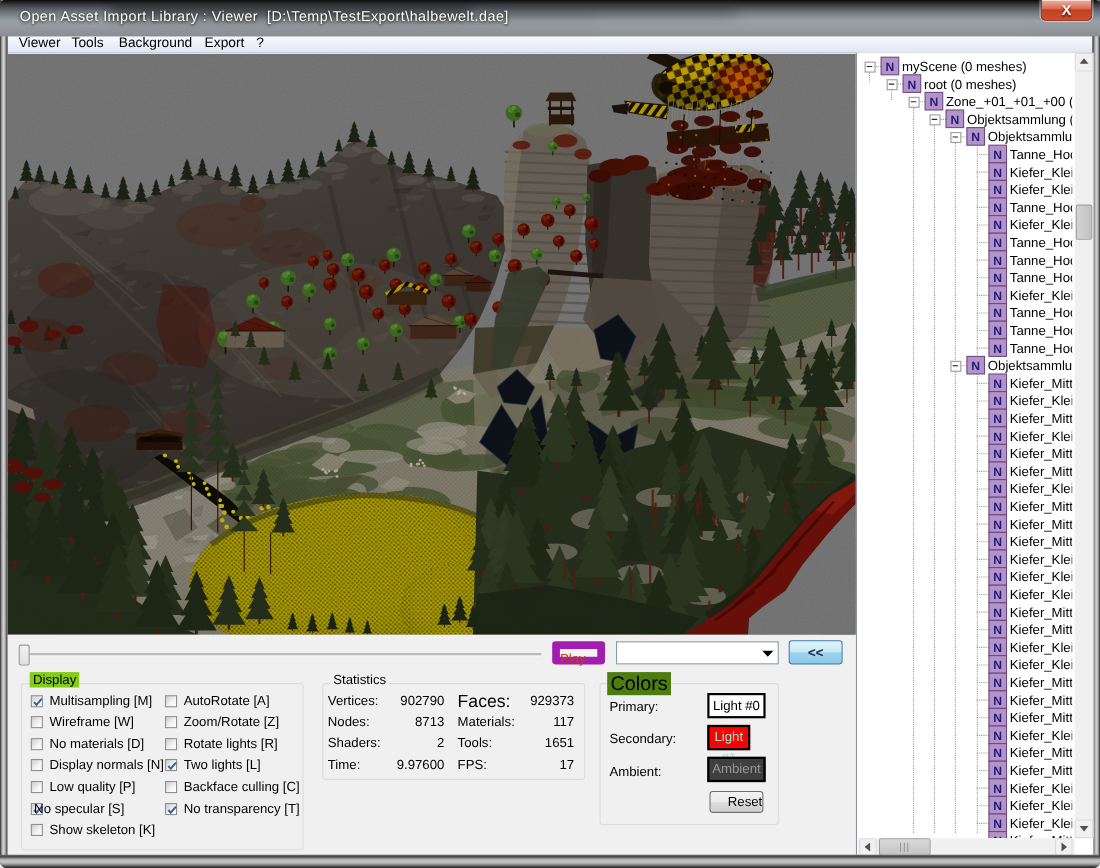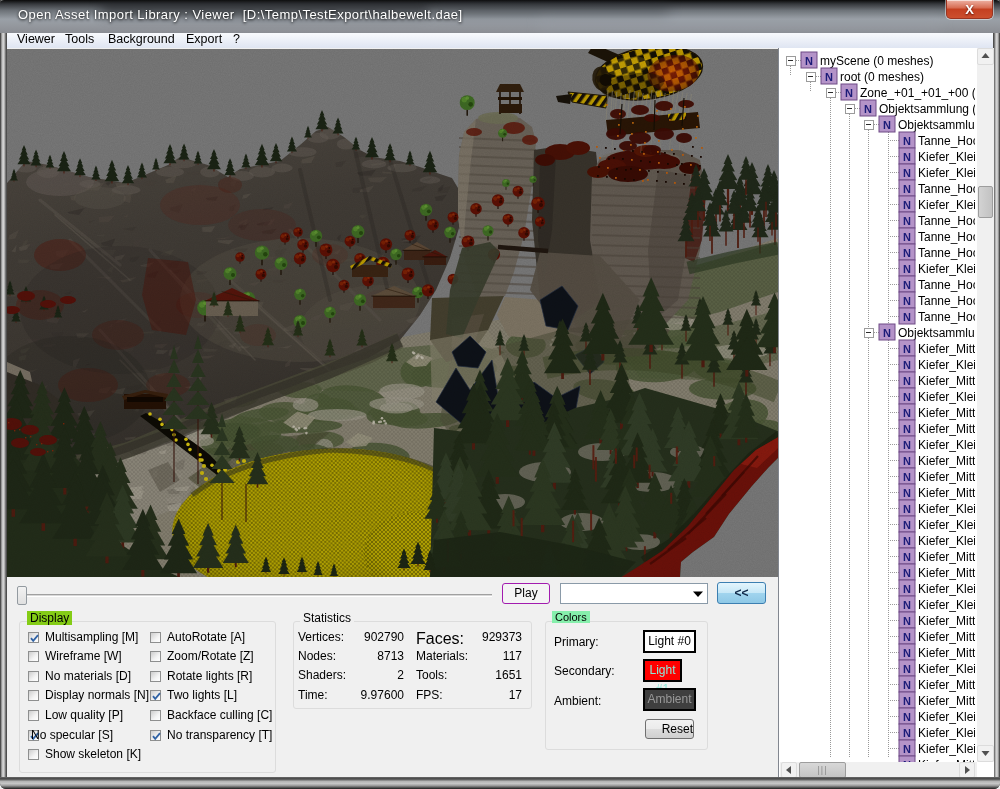--- a/index.html
+++ b/index.html
@@ -1576,21 +1576,21 @@
    <svg width="14" height="14">
         <polygon points="10,7 5,3 5,11" fill="#505050"></polygon>
       </svg></div>
 </div>
 
 <div class="abs" style="left:7px;top:577px;width:771px;height:202px;background:#f0f0f0;"></div>
 
 <div class="abs" style="left:27px;top:594px;width:465px;height:3px;border-top:1px solid #a0a0a0;border-bottom:1px solid #fff;background:#d8d8d8"></div>
 <div class="abs" style="left:17px;top:586px;width:10px;height:19px;background:linear-gradient(#f2f2f2,#e0e0e0);border:1px solid #939aa0;border-radius:2px"></div>
 
-<div class="abs" style="left:502px;top:583px;width:48px;height:21px;background:#f4f4f4;border:1px solid #a21caf;border-radius:3px;color:#000000;font-size:12px;text-align:center;line-height:19px">Play</div>
+<div class="abs" style="left:502px;top:583px;width:48px;height:21px;background:#f4f4f4;border:7px solid #a21caf;border-radius:3px;color:#c2410c;font-size:12px;line-height:19px">Play</div>
 
 <div class="abs" style="left:560px;top:583px;width:148px;height:21px;background:#fff;border:1px solid #8a9aa8;">
   <svg width="146" height="19" style="position:absolute;right:0;top:0">
       <polygon points="132,7.5 142,7.5 137,13" fill="#000"></polygon>
     </svg>
 </div>
 
 <div class="abs" style="left:717px;top:582px;width:49px;height:22px;background:linear-gradient(#e4f5fd 0%,#c7e8f7 48%,#a0d4ee 52%,#8ec8e6 100%);border:1px solid #3c7fb1;border-radius:3px;color:#10294a;font-size:12px;font-weight:bold;text-align:center;line-height:20px">&lt;&lt;</div>
 
 <div class="abs" style="left:19px;top:621px;width:257px;height:152px;border:1px solid #dcdcdc;border-radius:3px"></div>
@@ -1651,21 +1651,21 @@
 <div style="position:absolute;left:298px;top:668px;font-size:12px">Shaders:</div>
 <div style="position:absolute;left:330px;top:668px;width:74px;text-align:right;font-size:12px">2</div>
 <div style="position:absolute;left:416px;top:668px;font-size:12px">Tools:</div>
 <div style="position:absolute;left:448px;top:668px;width:74px;text-align:right;font-size:12px">1651</div>
 <div style="position:absolute;left:298px;top:688px;font-size:12px">Time:</div>
 <div style="position:absolute;left:330px;top:688px;width:74px;text-align:right;font-size:12px">9.97600</div>
 <div style="position:absolute;left:416px;top:688px;font-size:12px">FPS:</div>
 <div style="position:absolute;left:448px;top:688px;width:74px;text-align:right;font-size:12px">17</div>
 
 <div class="abs" style="left:545px;top:621px;width:163px;height:129px;border:1px solid #dcdcdc;border-radius:3px"></div>
-<div class="abs" style="left:552px;top:611px;background:#86efac;padding:0 3px;font-size:11px">Colors</div>
+<div class="abs" style="left:552px;top:611px;background:#4d7c0f;padding:0 3px;font-size:18px">Colors</div>
 <div class="abs" style="left:554px;top:635px;font-size:12px">Primary:</div>
 <div class="abs" style="left:554px;top:664px;font-size:12px">Secondary:</div>
 <div class="abs" style="left:554px;top:694px;font-size:12px">Ambient:</div>
 <div class="abs" style="left:643px;top:630px;width:53px;height:23px;background:#fff;border:2px solid #000;color:#000;font-size:12px;text-align:center;line-height:19px">Light #0</div>
 <div class="abs" style="left:643px;top:659px;width:39px;height:23px;background:#f00;border:2px solid #000;color:#8ee8d8;font-size:12px;text-align:center;line-height:19px">Light #1</div>
 <div class="abs" style="left:643px;top:688px;width:53px;height:23px;background:#3f3f3f;border:2px solid #000;color:#989898;font-size:12px;text-align:center;line-height:19px">Ambient</div>
 <div class="abs" style="left:645px;top:719px;width:49px;height:20px;background:linear-gradient(#f2f2f2 0%,#ebebeb 50%,#dddddd 50%,#cfcfcf 100%);border:1px solid #707070;border-radius:3px;color:#000;font-size:12.5px;text-align:right;line-height:18px;font-size:12px">Reset</div>
 
 <div class="abs" style="left:0;top:777px;width:1000px;height:12px;background:linear-gradient(#6a6a6a 0%,#454545 16%,#b4b4b4 36%,#c6c6c6 55%,#9a9a9a 72%,#5a5a5a 86%,#1e1e1e 100%);border-radius:0 0 6px 6px"></div>
 </body></html>

